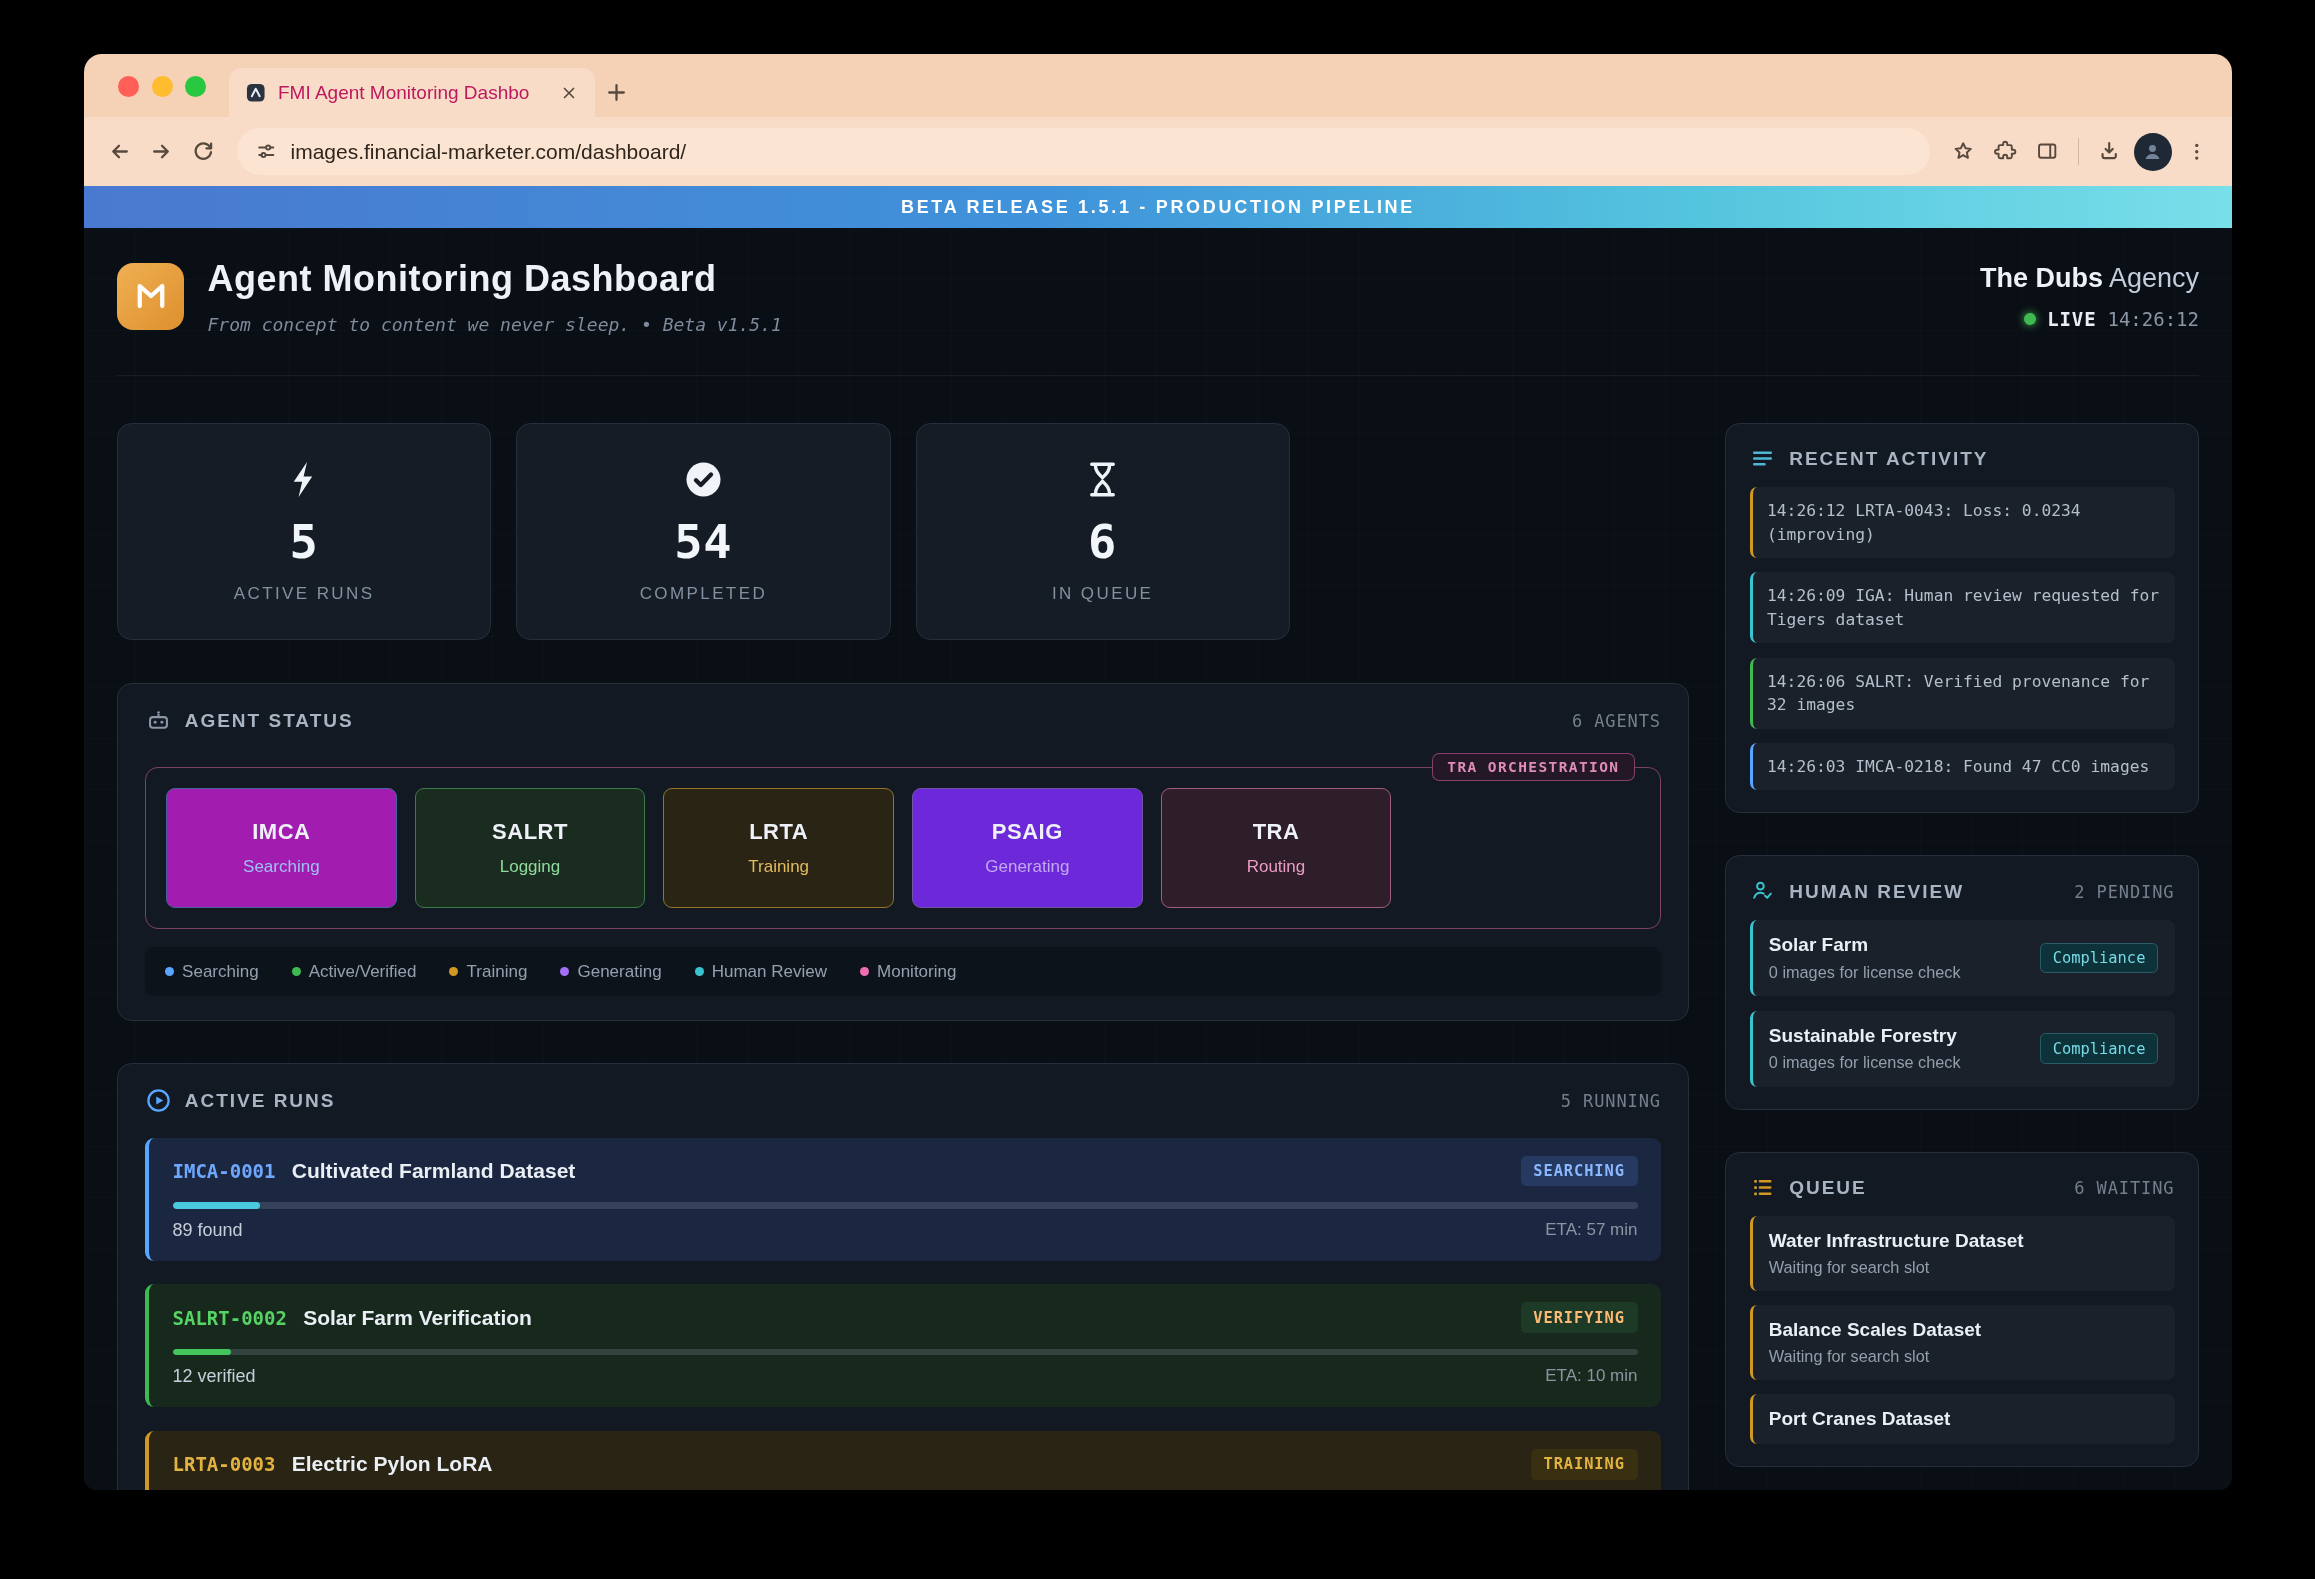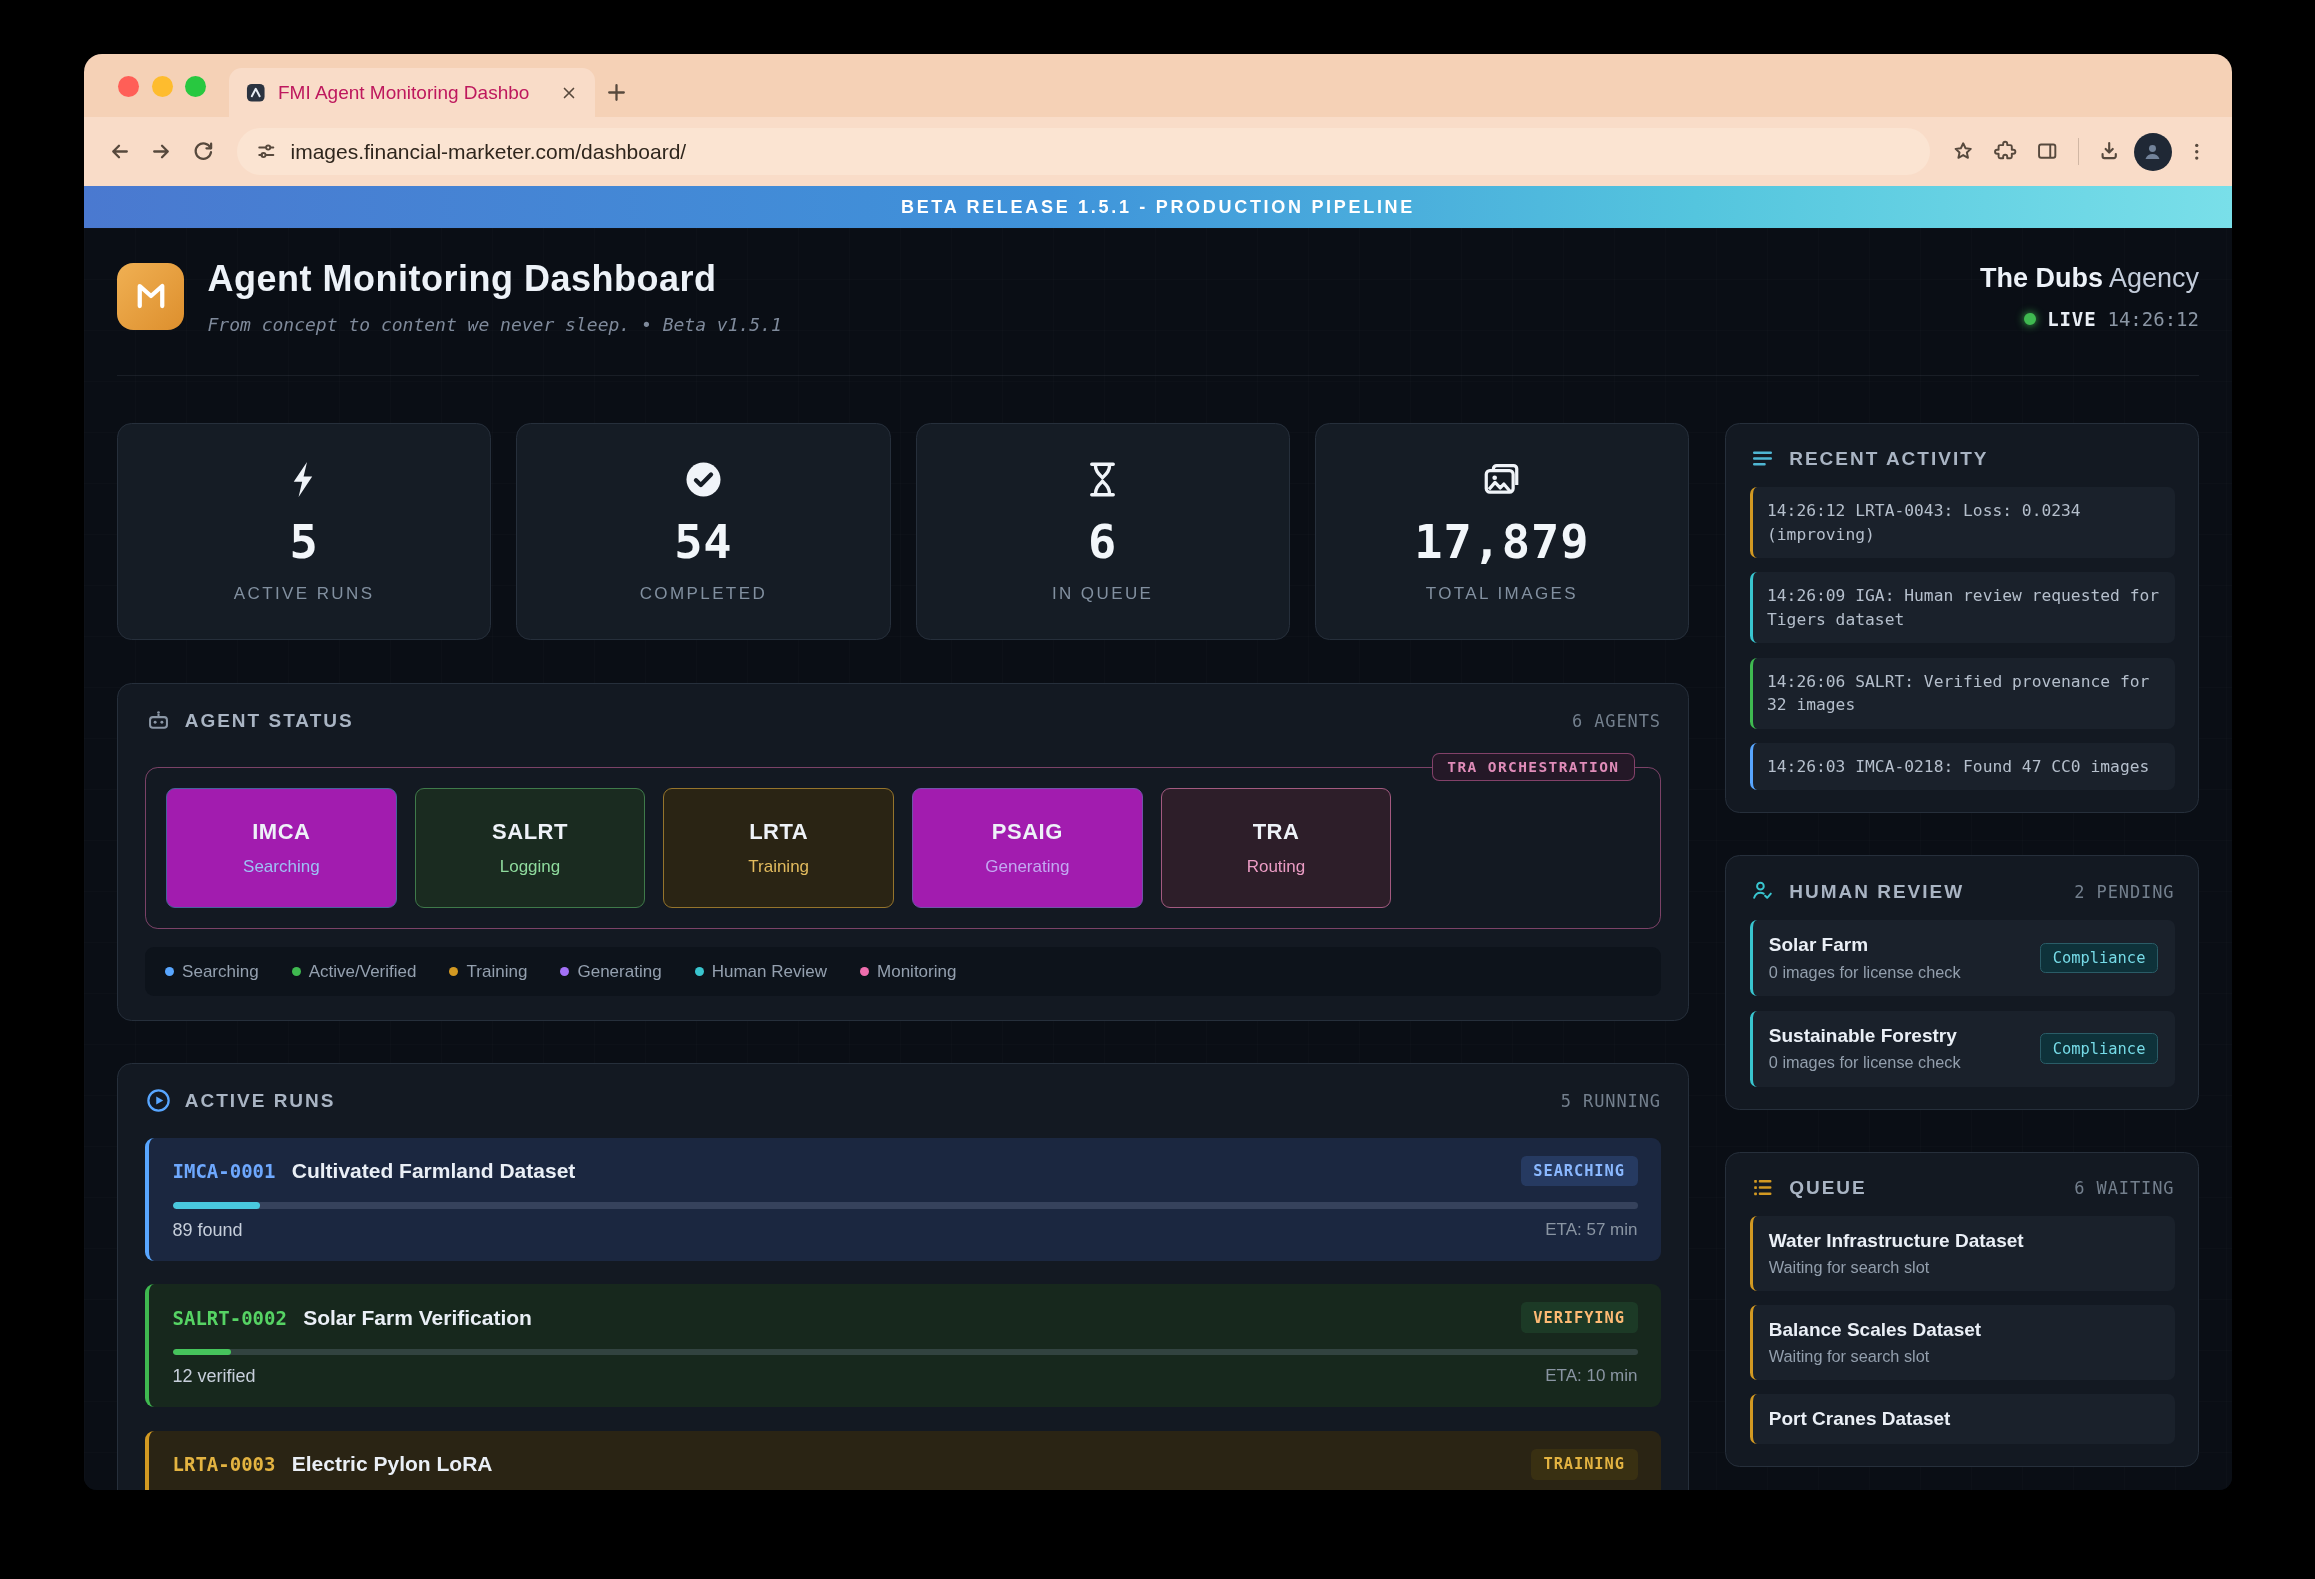--- a/index.html
+++ b/index.html
@@ -65,21 +65,21 @@
   
   .agent-card{margin-bottom:42px;}
   .orch{position:relative;margin-top:33px;border:1.8px solid rgba(209,101,161,.55);border-radius:12.7px;padding:20px;display:grid;grid-template-columns:repeat(6,1fr);gap:18px;}
   .orch-badge{position:absolute;top:-15.4px;right:25px;background:#241827;border:0.9px solid rgba(209,101,161,.55);color:#e08cb9;font-family:"DejaVu Sans Mono",monospace;font-size:14.5px;font-weight:bold;letter-spacing:1.4px;padding:5.4px 14.5px;border-radius:7.2px;}
   .tile{height:118px;border-radius:9px;border:1.8px solid;display:flex;flex-direction:column;align-items:center;justify-content:center;gap:12.7px;}
   .tile .aname{font-size:22px;font-weight:bold;color:#eef2f8;letter-spacing:0.5px;}
   .tile .astatus{font-size:17px;}
   .t-blue{border-color:#46639b;background:#a21caf;}   .t-blue .astatus{color:#9ec1f5;}
   .t-green{border-color:#3f7a4a;background:#1a2b20;}  .t-green .astatus{color:#8fdb9d;}
   .t-amber{border-color:#95742c;background:#2a2414;}  .t-amber .astatus{color:#e2bb5e;}
-  .t-purple{border-color:#6f54a8;background:#a21caf;} .t-purple .astatus{color:#c3a8f2;}
+  .t-purple{border-color:#6f54a8;background:#6d28d9;} .t-purple .astatus{color:#c3a8f2;}
   .t-teal{border-color:#2f8a97;background:#0f282e;}   .t-teal .astatus{color:#7cd9e6;}
   .t-pink{border-color:#a35a80;background:#2d1e29;}   .t-pink .astatus{color:#eb9cc4;}
 
   .legend{margin-top:18px;background:#0d131b;border-radius:9px;padding:14.5px 20px;display:flex;align-items:center;gap:33px;}
   .litem{display:flex;align-items:center;gap:8.1px;}
   .ldot{width:9px;height:9px;border-radius:50%;}
   .llabel{font-size:17px;color:#94a0af;}
   .ld-blue{background:#58a6ff;} .ld-green{background:#3fb950;} .ld-amber{background:#d29922;}
   .ld-purple{background:#a371f7;} .ld-teal{background:#39c5cf;} .ld-pink{background:#ef6eae;}
 
@@ -265,32 +265,20 @@
             </div>
             <div class="stat-card">
               <span class="stat-icon">
                 <svg viewBox="0 0 24 24" width="43" height="43">
                     <path d="M6 3.5h12M6 20.5h12M8 3.5c0 4 2 5.5 4 7.5 2-2 4-3.5 4-7.5M8 20.5c0-4 2-5.5 4-7.5 2 2 4 3.5 4 7.5" fill="none" stroke="#f0f4f9" stroke-width="1.9" stroke-linecap="round"></path>
                   </svg>
               </span>
               <div class="stat-value">6</div>
               <div class="stat-label">IN QUEUE</div>
             </div>
-            <div class="stat-card">
-              <span class="stat-icon">
-                <svg viewBox="0 0 24 24" width="43" height="43">
-                    <rect x="3.5" y="7" width="15" height="12" rx="2" fill="none" stroke="#f0f4f9" stroke-width="1.8"></rect>
-                    <path d="M7.5 7V6A1.8 1.8 0 0 1 9.3 4.2h9.4A1.8 1.8 0 0 1 20.5 6v9" fill="none" stroke="#f0f4f9" stroke-width="1.8"></path>
-                    <circle cx="8.2" cy="11" r="1.3" fill="#f0f4f9"></circle>
-                    <path d="M5 17.5l3.4-3.9 2.9 3.1 2-2.2 3.7 4.3" fill="none" stroke="#f0f4f9" stroke-width="1.8" stroke-linejoin="round"></path>
-                  </svg>
-              </span>
-              <div class="stat-value">17,879</div>
-              <div class="stat-label">TOTAL IMAGES</div>
-            </div>
           </div>
 
           <div class="card agent-card">
             <div class="card-head">
               <span class="hicon" style="color:#8b97a6;">
                 <svg viewBox="0 0 24 24" width="27" height="27">
                     <rect x="4.5" y="9" width="15" height="9.5" rx="2.5" fill="none" stroke="currentColor" stroke-width="1.8"></rect>
                     <path d="M12 9V6.2" stroke="currentColor" stroke-width="1.8"></path>
                     <circle cx="12" cy="4.9" r="1.2" fill="currentColor"></circle>
                     <circle cx="9" cy="13.6" r="1.3" fill="currentColor"></circle>

